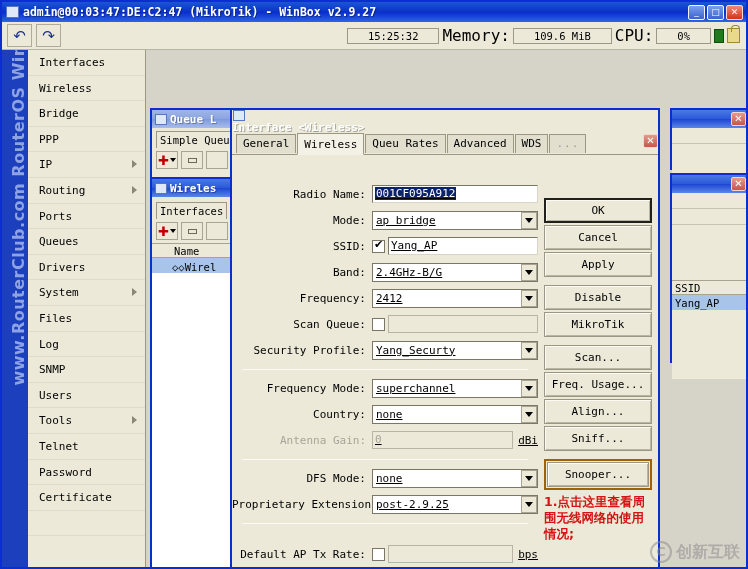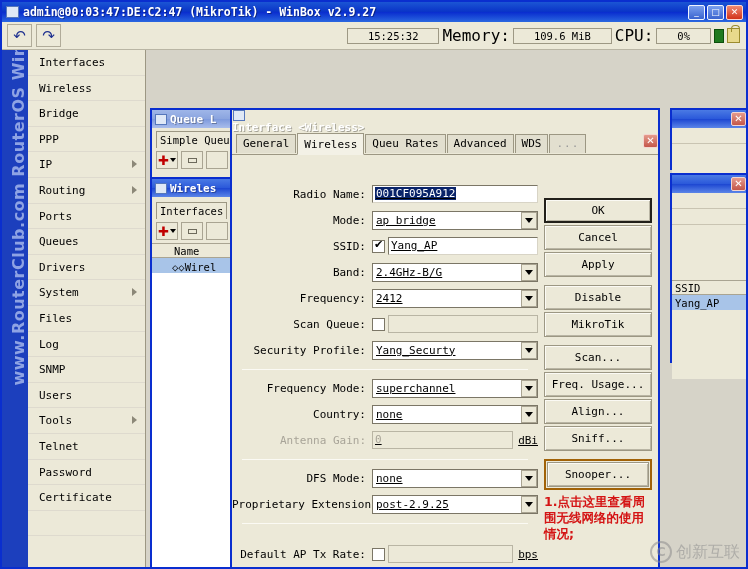--- a/index.html
+++ b/index.html
@@ -298,21 +298,21 @@
     position:absolute; right:6px; bottom:4px;
     display:flex; align-items:center; gap:4px; opacity:.55;
   }
   .logo-mark {
     width:22px; height:22px; border-radius:50%;
     border:2px solid #8e8e8e; color:#8e8e8e;
     font-size:13px; line-height:18px; text-align:center; font-weight:bold;
     font-family:"DejaVu Sans",sans-serif;
   }
   .logo-cn {
-    color:#8e8e8e; font-size:16px; font-weight:normal;
+    color:#8e8e8e; font-size:16px; font-weight:bold;
     font-family:"DejaVu Sans",sans-serif;
   }
 </style>
 </head>
 <body>
 
 <div id="app">
   <div class="win-frame">
 
     <div class="titlebar">

